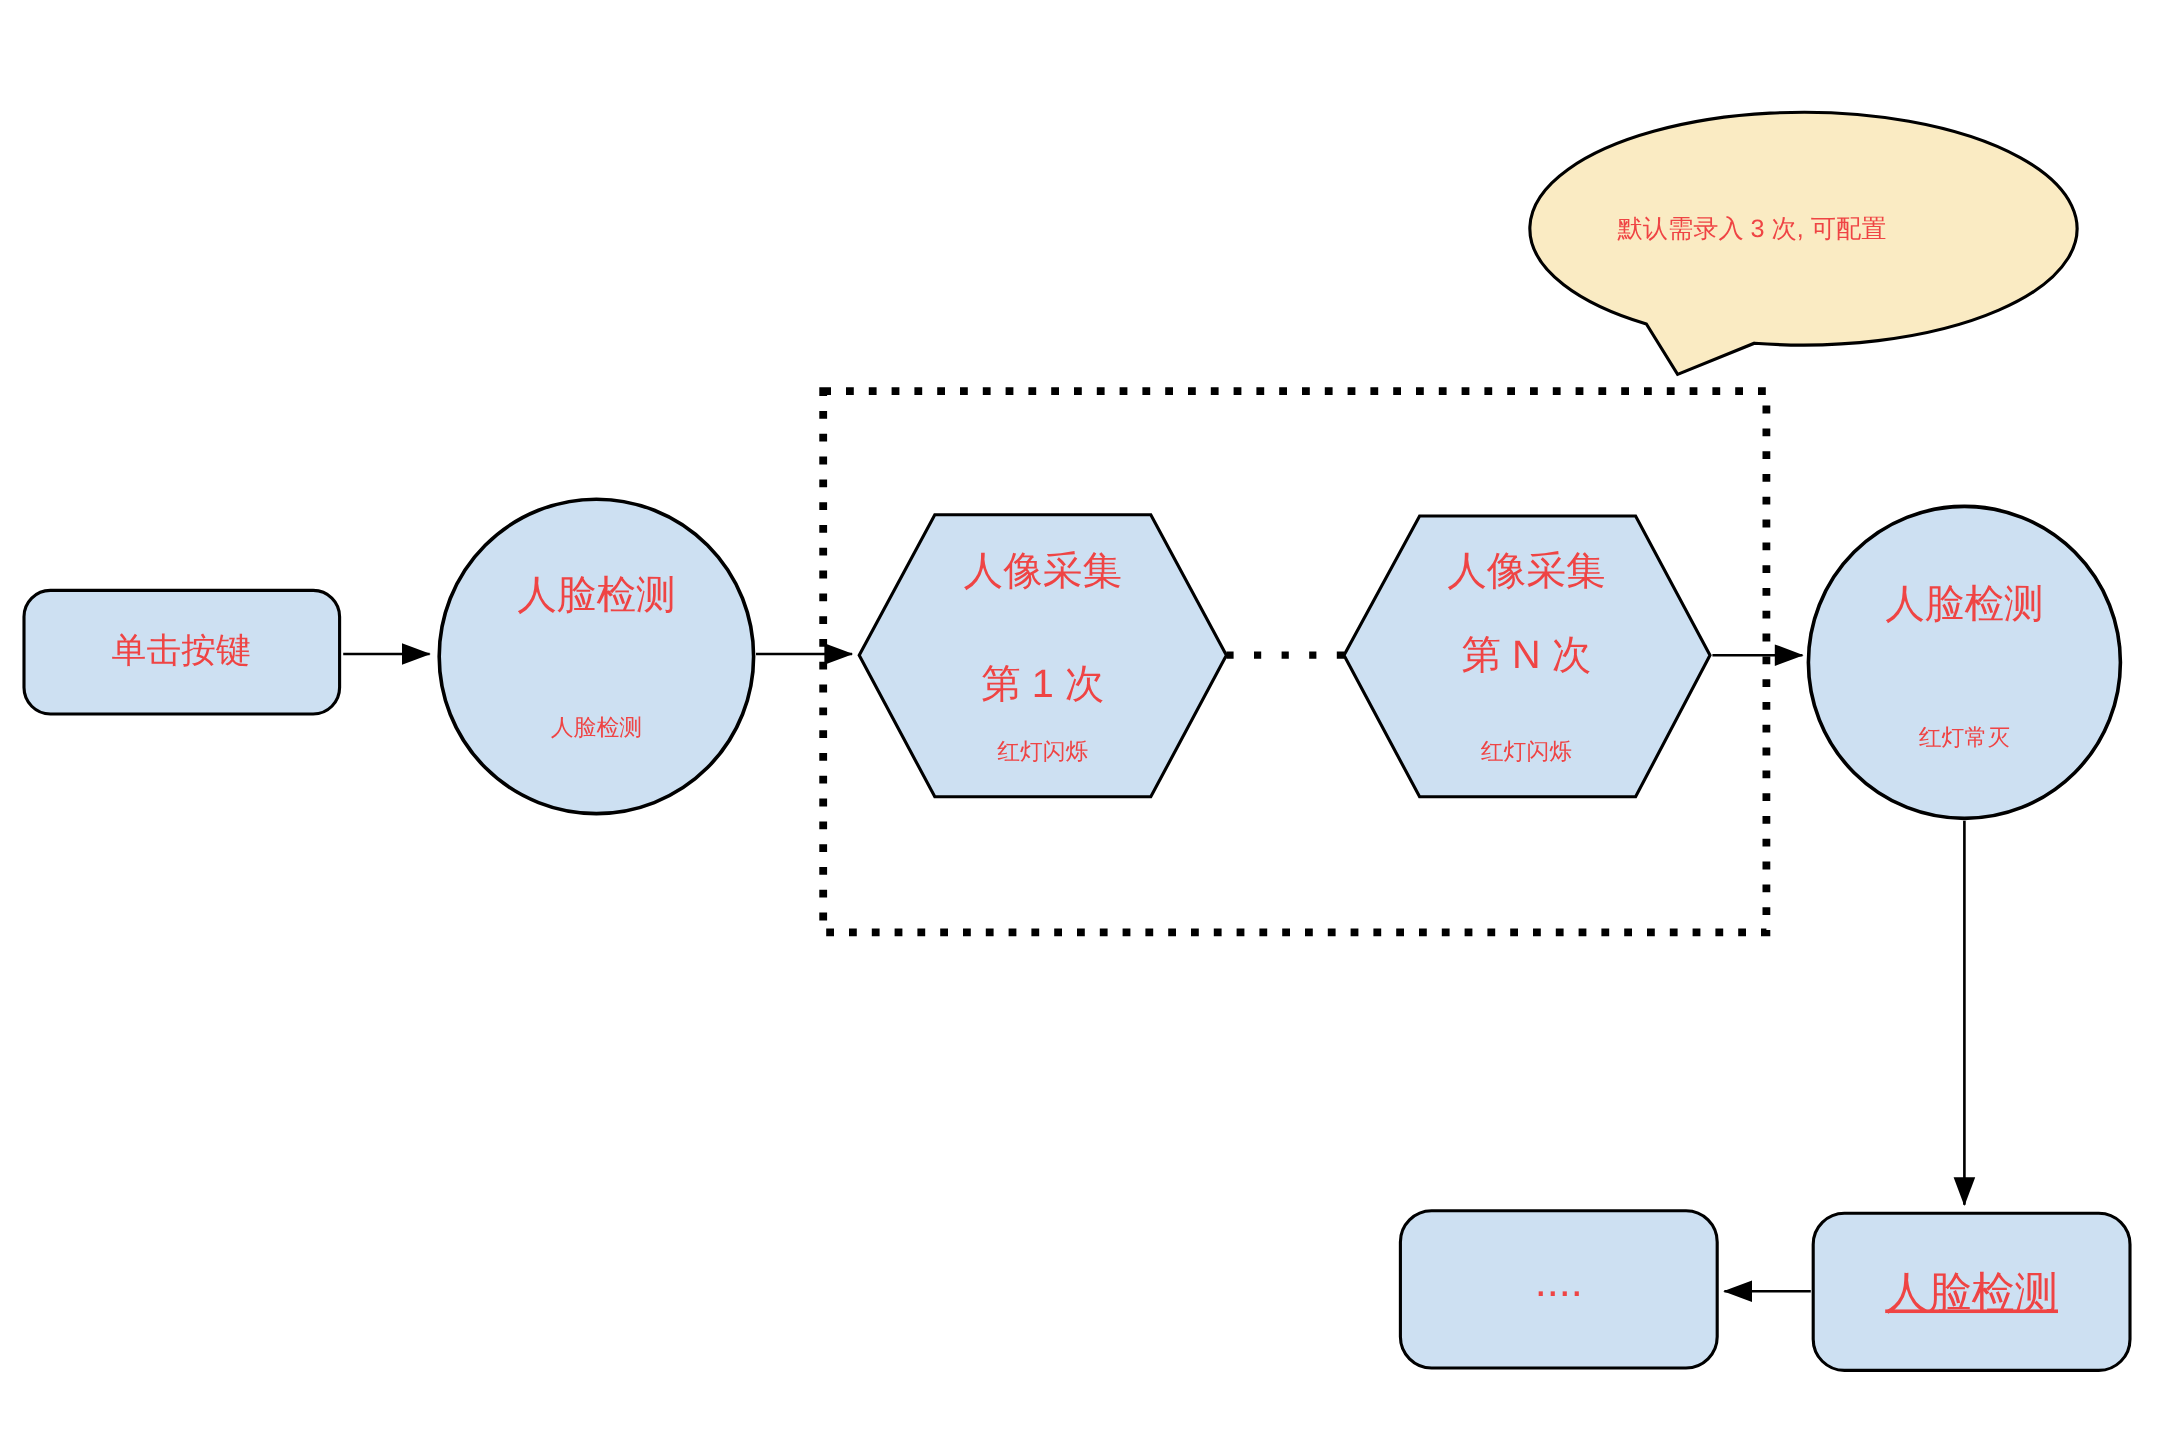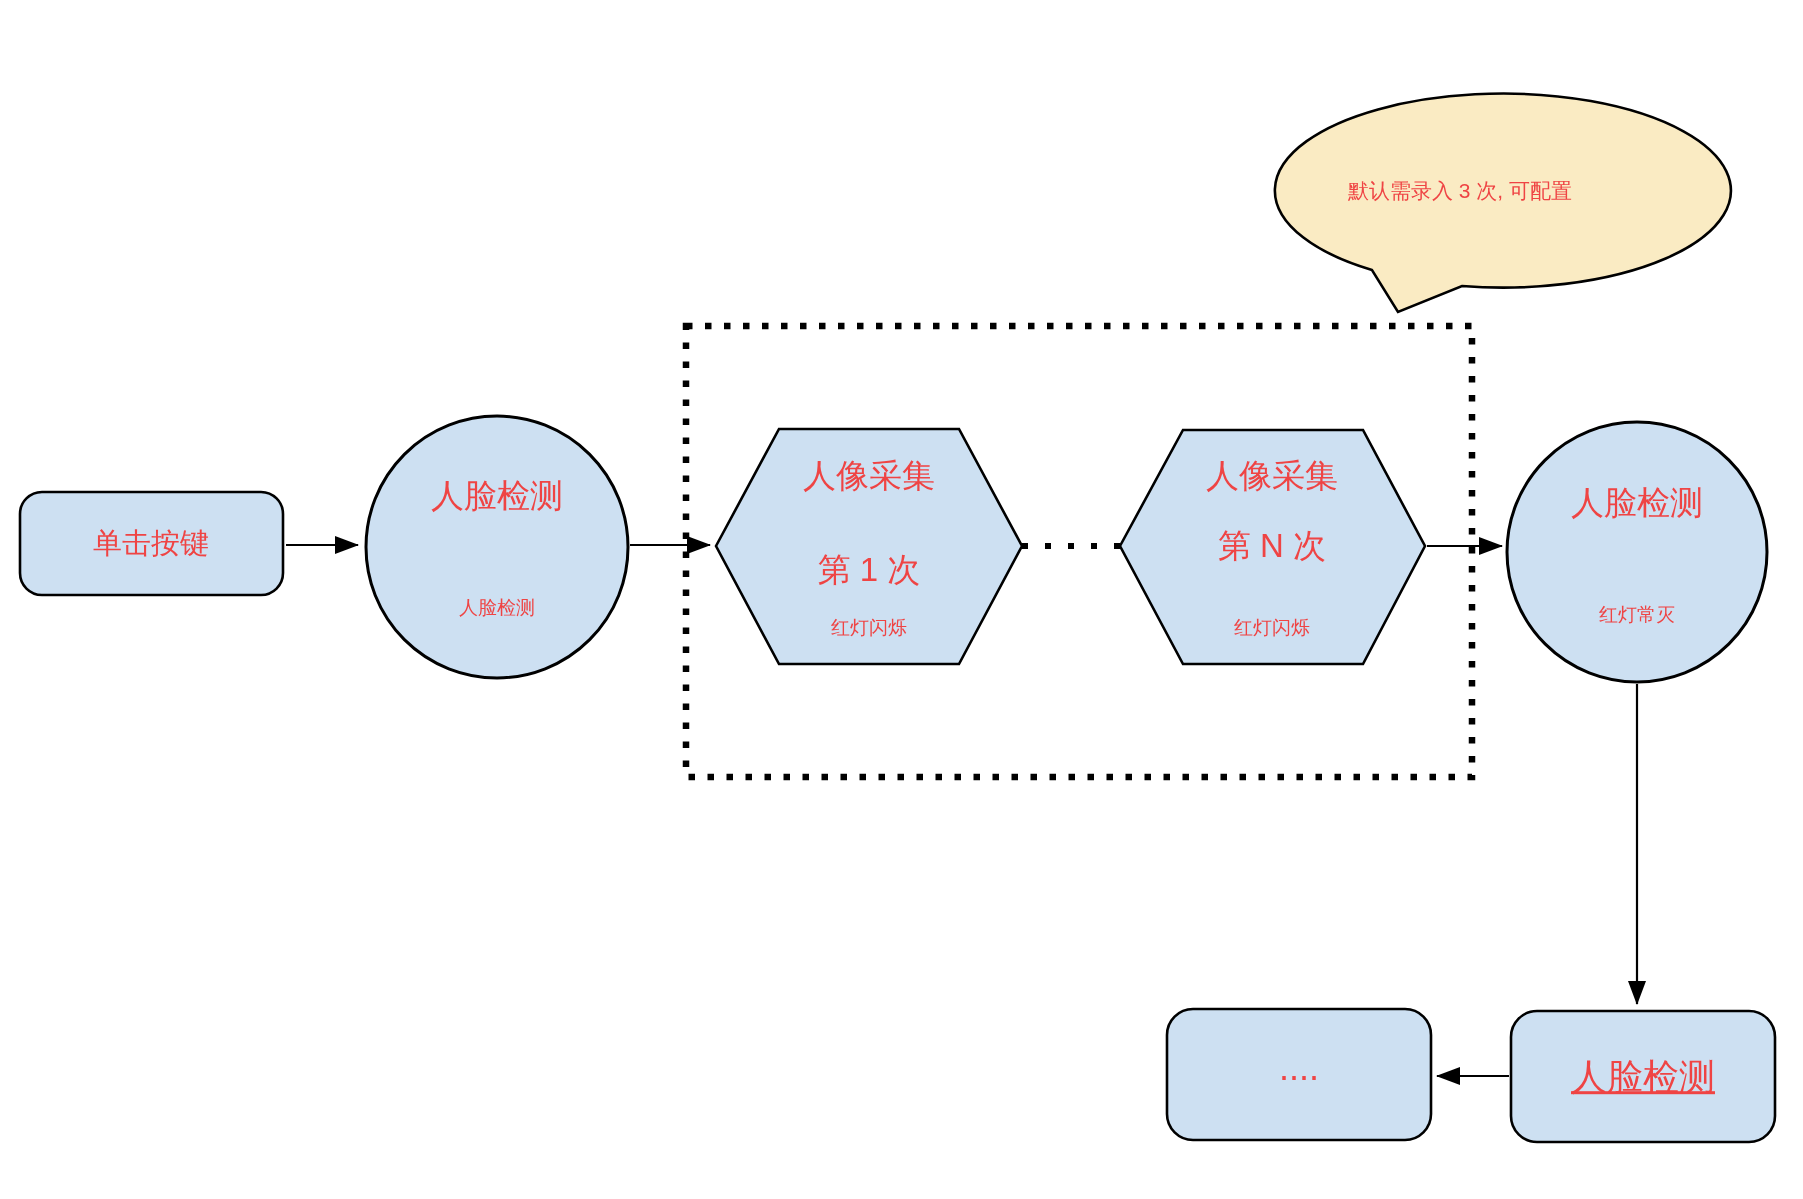--- a/index.html
+++ b/index.html
@@ -76,20 +76,20 @@
 
   <div class="lbl lbl-main" style="left:869px;top:476px;">人像采集</div>
   <div class="lbl lbl-main" style="left:869px;top:570px;">第 1 次</div>
   <div class="lbl lbl-sub" style="left:869px;top:628px;">红灯闪烁</div>
 
   <div class="lbl lbl-main" style="left:1272px;top:476px;">人像采集</div>
   <div class="lbl lbl-main" style="left:1272px;top:546px;">第 N 次</div>
   <div class="lbl lbl-sub" style="left:1272px;top:628px;">红灯闪烁</div>
 
   <div class="lbl lbl-main" style="left:1637px;top:503px;">人脸检测</div>
-  <div class="lbl lbl-sub" style="left:1637px;top:616px;font-family:Liberation Mono, monospace;">红灯常灭</div>
+  <div class="lbl lbl-sub" style="left:1637px;top:616px;">红灯常灭</div>
 
   <div class="lbl lbl-bottom" style="left:1643px;top:1077px;text-decoration:underline;">人脸检测</div>
   <div class="lbl lbl-bottom" style="left:1299px;top:1068px;">....</div>
 
   <div class="lbl lbl-callout" style="left:1460px;top:191px;">默认需录入 3 次, 可配置</div>
 
 </div>
 
 </body></html>

